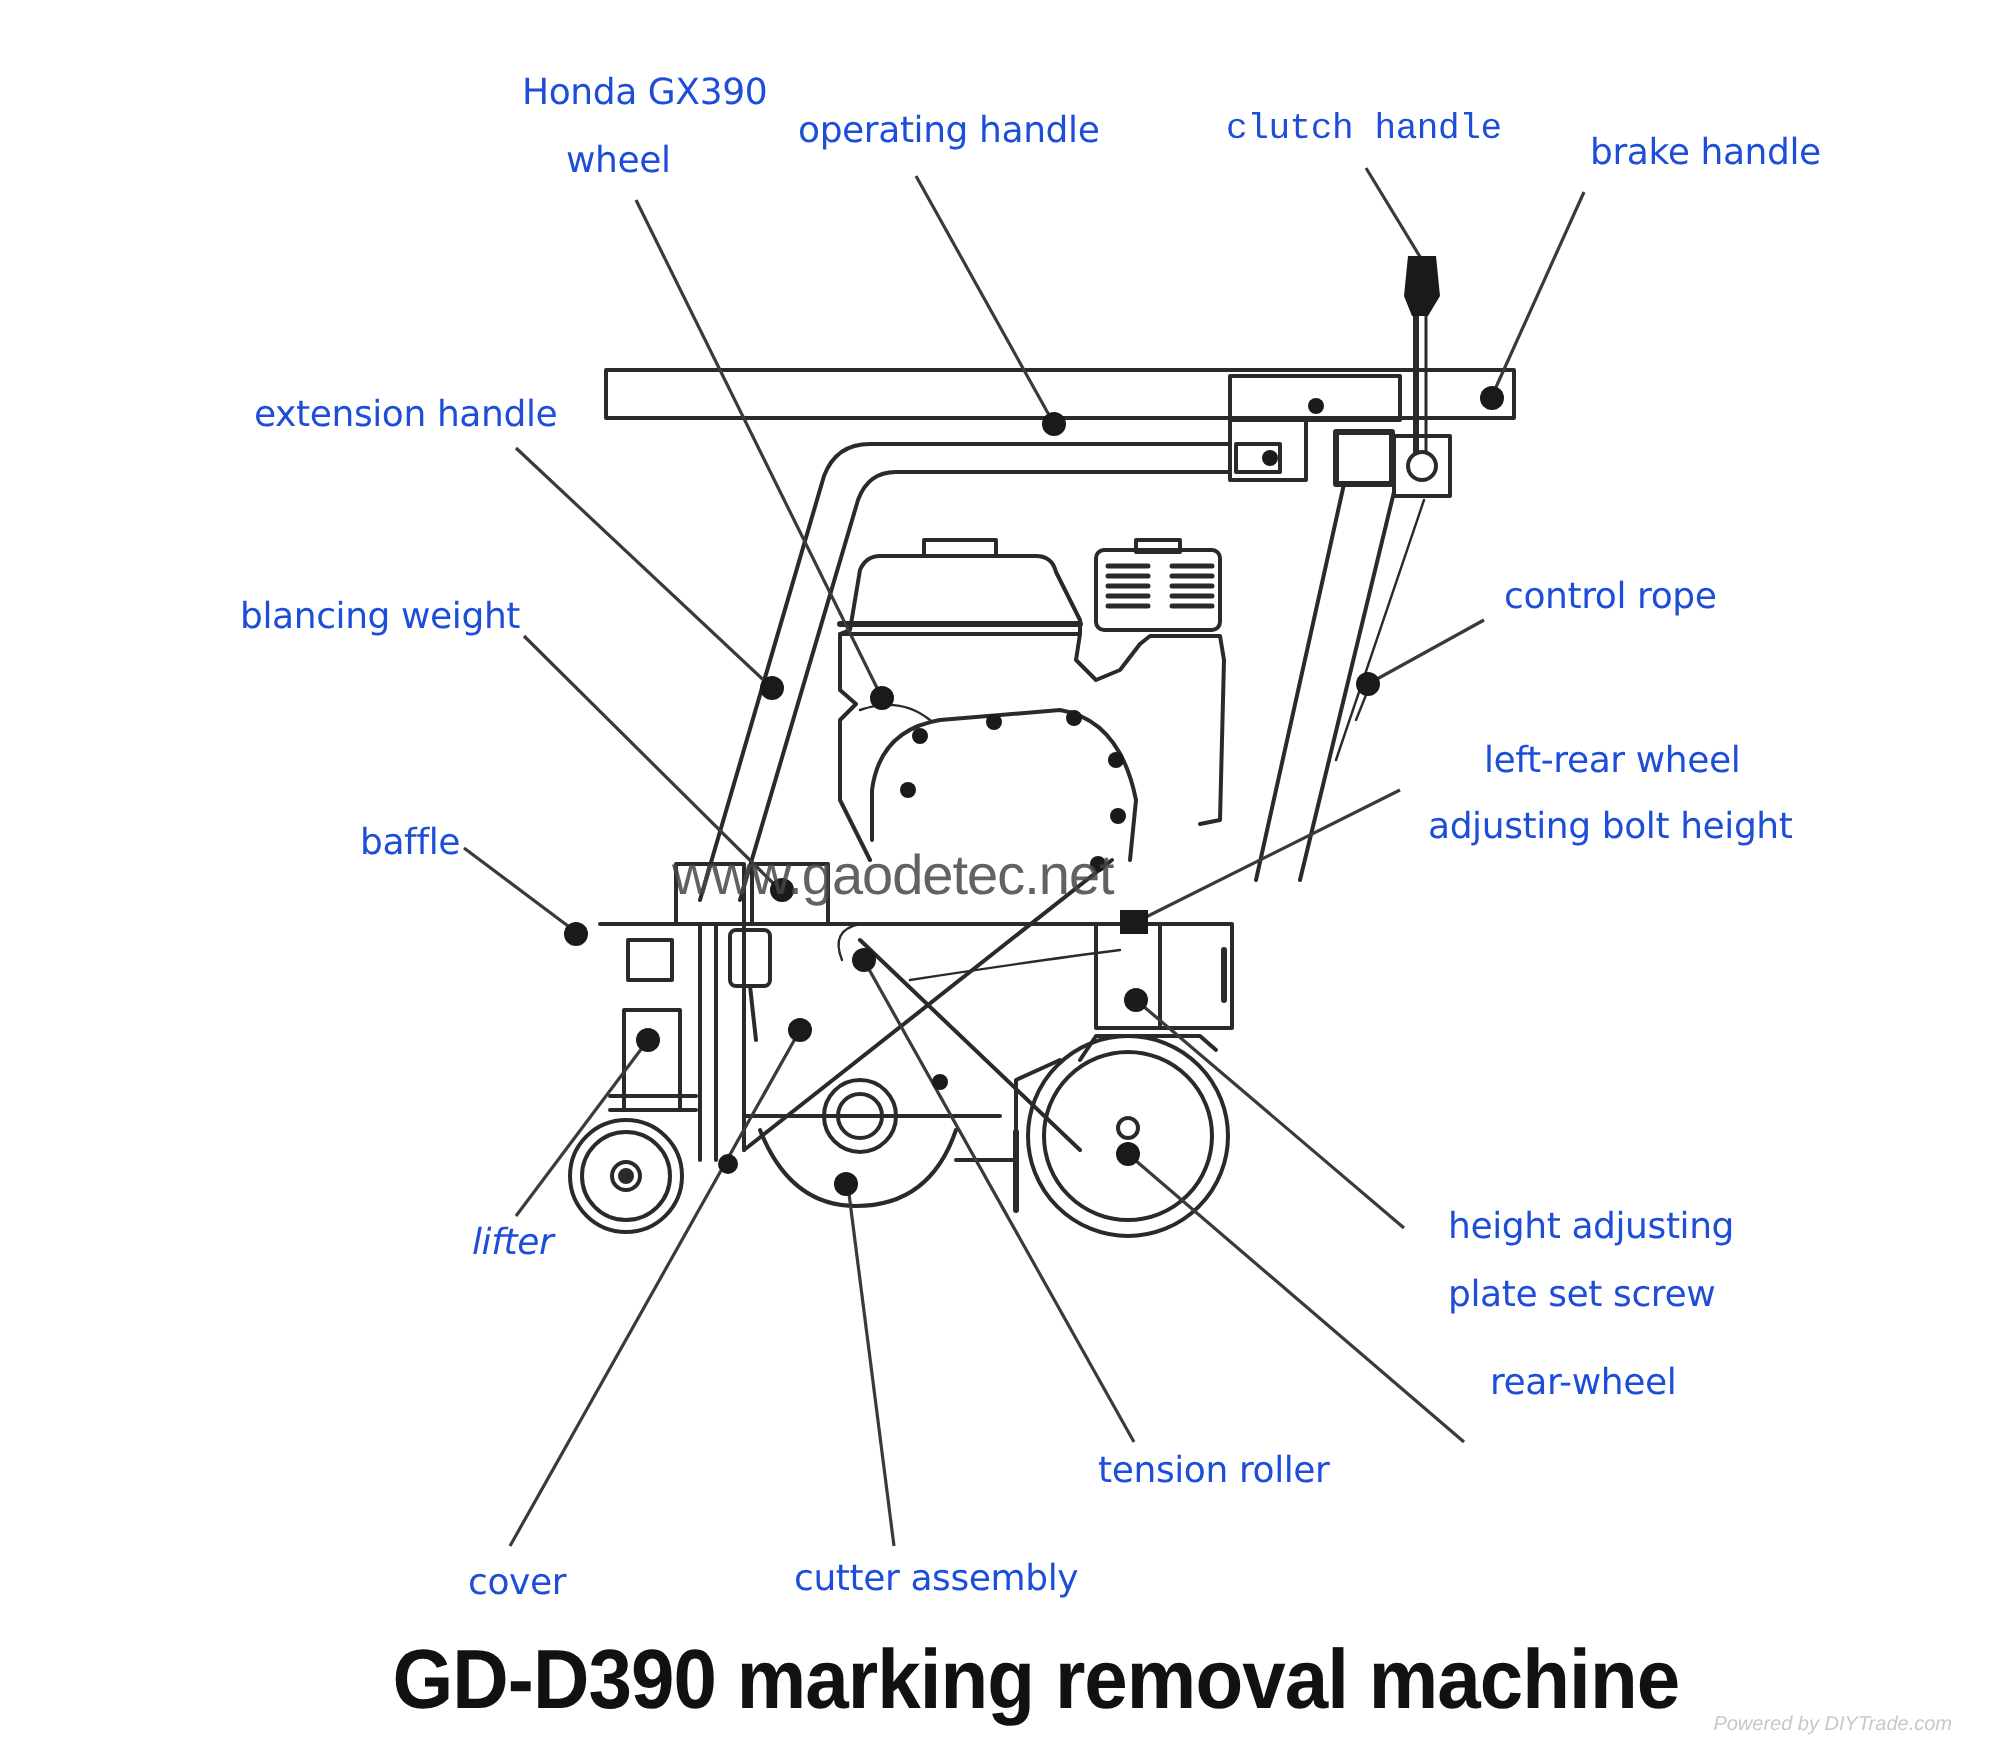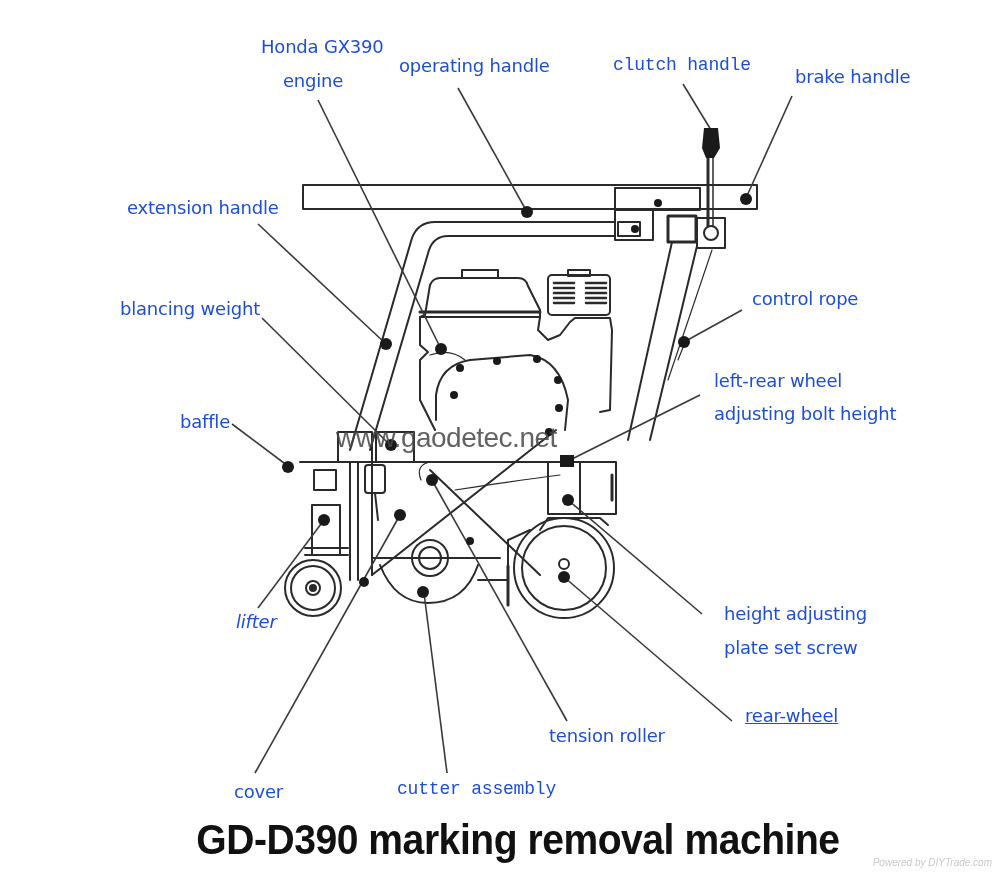--- a/index.html
+++ b/index.html
@@ -3,21 +3,21 @@
 <meta charset="utf-8">
 <style>
   html, body { margin: 0; padding: 0; background: #ffffff; }
   body { width: 1000px; height: 876px; position: relative; overflow: hidden;
          font-family: "DejaVu Sans", sans-serif; color: #111; }
   .label { position: absolute; font-size: 18px; white-space: nowrap; color: #1d4ed8; letter-spacing: -0.2px; }
   #diagram { position: absolute; left: 0; top: 0; width: 1000px; height: 876px; }
   .title { position: absolute; left: 0; width: 1036px; top: 816px; text-align: center;
            font-family: "Liberation Sans", sans-serif; font-size: 42px; font-weight: bold;
            letter-spacing: -0.5px; transform: scaleX(0.93); transform-origin: 517px 0; }
-  .powered { position: absolute; right: 8px; top: 857px; font-size: 10px; font-style: italic;
+  .powered { position: absolute; right: 24px; top: 857px; font-size: 10px; font-style: italic;
              color: #c8c8c8; font-family: "Liberation Sans", sans-serif; }
   .watermark { position: absolute; left: 336px; top: 422px; font-family: "Liberation Sans", sans-serif;
                font-size: 28px; color: rgba(70,70,70,0.85); letter-spacing: -0.5px; }
 </style>
 </head>
 <body>
 
 <svg id="diagram" viewBox="0 0 1000 876" xmlns="http://www.w3.org/2000/svg">
   <g fill="none" stroke="#2a2a2a" stroke-width="2" stroke-linejoin="round" stroke-linecap="round">
 
@@ -185,32 +185,32 @@
     <circle cx="658" cy="203" r="4"></circle>
     <circle cx="635" cy="229" r="4"></circle>
     <circle cx="470" cy="541" r="4"></circle>
     <circle cx="364" cy="582" r="5"></circle>
   </g>
 </svg>
 
 <div class="watermark">www.gaodetec.net</div>
 
 <div class="label" style="left:261px; top:36px;">Honda GX390</div>
-<div class="label" style="left:283px; top:70px;">engine</div>
+<div class="label" style="left:283px; top:70px;">wheel</div>
 <div class="label" style="left:399px; top:55px;">operating handle</div>
 <div class="label" style="left:613px; top:55px;font-family:Liberation Mono, monospace;">clutch handle</div>
 <div class="label" style="left:795px; top:66px;text-align:center;">brake handle</div>
 <div class="label" style="left:127px; top:197px;">extension handle</div>
 <div class="label" style="left:752px; top:288px;">control rope</div>
 <div class="label" style="left:120px; top:298px;">blancing weight</div>
-<div class="label" style="left:714px; top:370px;">left-rear wheel</div>
+<div class="label" style="left:742px; top:370px;">left-rear wheel</div>
 <div class="label" style="left:714px; top:403px;">adjusting bolt height</div>
 <div class="label" style="left:180px; top:411px;">baffle</div>
 <div class="label" style="left:236px; top:611px;font-style:italic;">lifter</div>
 <div class="label" style="left:724px; top:603px;">height adjusting</div>
 <div class="label" style="left:724px; top:637px;text-align:center;">plate set screw</div>
-<div class="label" style="left:745px; top:705px;text-decoration:underline;">rear-wheel</div>
+<div class="label" style="left:745px; top:681px;">rear-wheel</div>
 <div class="label" style="left:549px; top:725px;">tension roller</div>
 <div class="label" style="left:234px; top:781px;">cover</div>
-<div class="label" style="left:397px; top:779px;font-family:Liberation Mono, monospace;">cutter assembly</div>
+<div class="label" style="left:397px; top:779px;">cutter assembly</div>
 
 <div class="title">GD-D390 marking removal machine</div>
 <div class="powered">Powered by DIYTrade.com</div>
 
 </body></html>

